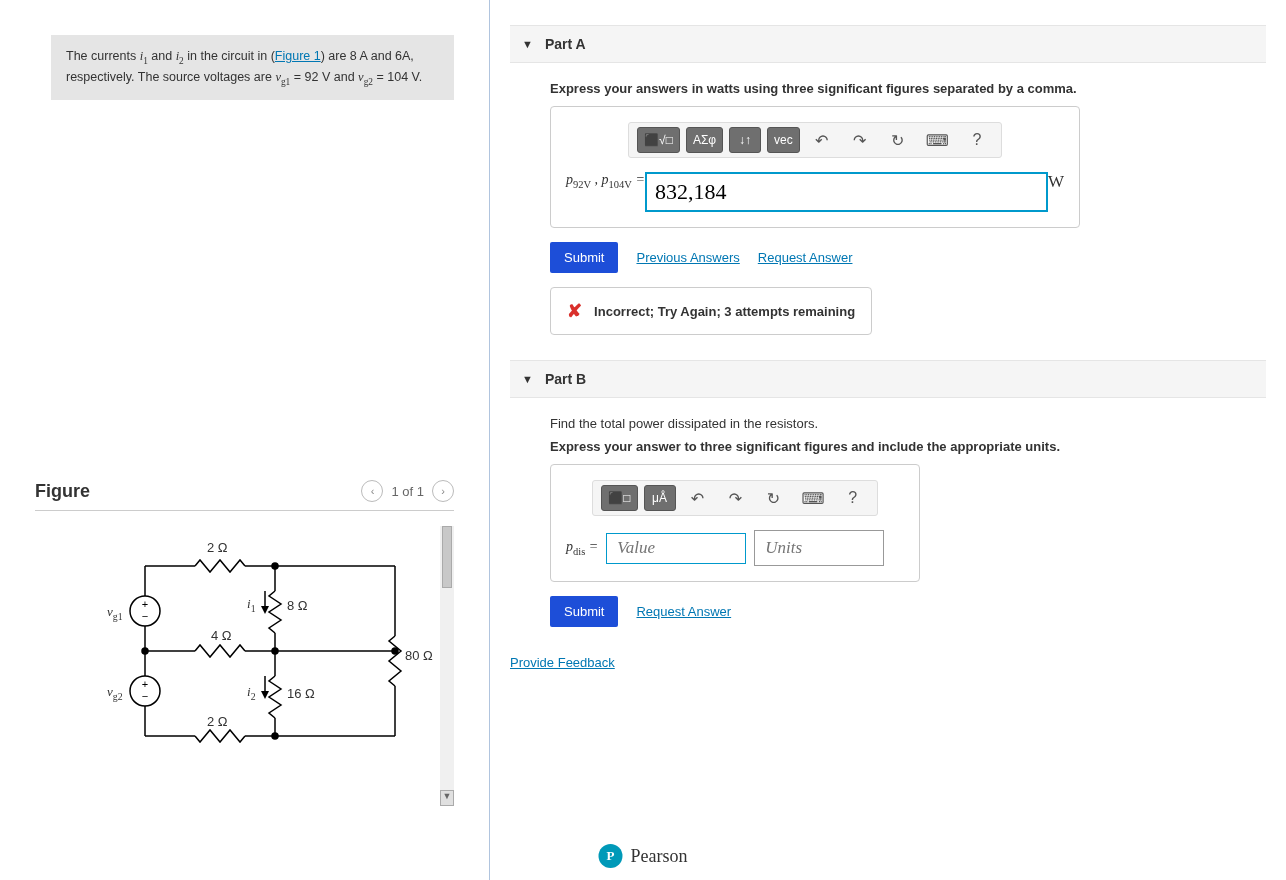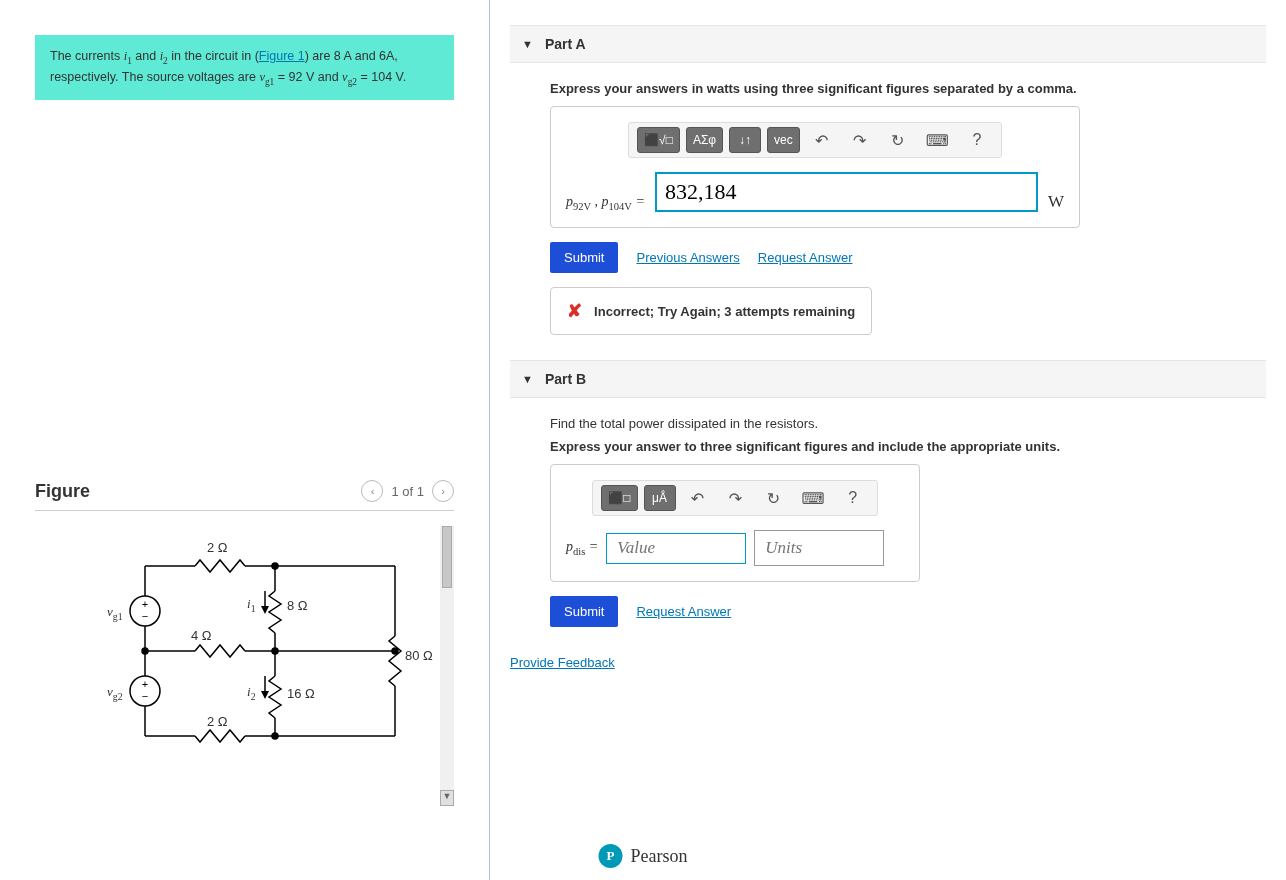--- a/index.html
+++ b/index.html
@@ -17,25 +17,26 @@
     width: 490px;
     padding: 35px 35px 0 35px;
     border-right: 1px solid #b0c4de;
     position: relative;
   }
   .right-panel {
     flex: 1;
     padding: 0 20px 0 20px;
   }
   .problem-statement {
-    background: #5eead4;
+    background: #e5e5e5;
     padding: 12px 15px;
     font-size: 12.5px;
     line-height: 1.5;
     color: #333;
+    margin-left: 16px;
   }
   .problem-statement a { color: #0077b3; text-decoration: underline; }
   .math { font-style: italic; font-family: Georgia, serif; }
   .sub { font-size: 0.75em; vertical-align: sub; font-style: normal; }
 
   .figure-header {
     display: flex;
     align-items: center;
     justify-content: space-between;
     margin-top: 380px;
@@ -119,21 +120,21 @@
     height: 26px;
     min-width: 32px;
     padding: 0 6px;
     font-size: 12px;
     display: inline-flex;
     align-items: center;
     justify-content: center;
     cursor: pointer;
   }
   .tool-btn.light { background: transparent; color: #555; border: none; font-size: 16px; }
-  .ans-row { display: flex; align-items: flex-end; gap: 10px; }
+  .ans-row { display: flex; align-items: flex-start; }
   .ans-label { font-size: 14px; font-style: italic; font-family: Georgia, serif; }
   .ans-input {
     flex: 1;
     height: 40px;
     border: 2px solid #0099cc;
     font-size: 22px;
     font-family: Georgia, serif;
     padding: 4px 8px;
     outline: none;
   }
@@ -281,21 +282,21 @@
 
             <line x1="170" y1="55" x2="170" y2="75" stroke="#000"></line>
             <polygon points="170,78 166,70 174,70" fill="#000" stroke="none"></polygon>
             <line x1="170" y1="140" x2="170" y2="160" stroke="#000"></line>
             <polygon points="170,163 166,155 174,155" fill="#000" stroke="none"></polygon>
           </g>
         </svg>
         
         <div style="position:absolute; left:112px; top:4px; font-size:13px;">2 Ω</div>
         <div style="position:absolute; left:192px; top:62px; font-size:13px;">8 Ω</div>
-        <div style="position:absolute; left:96px; top:92px; font-size:13px;">4 Ω</div>
+        <div style="position:absolute; left:116px; top:92px; font-size:13px;">4 Ω</div>
         <div style="position:absolute; left:310px; top:112px; font-size:13px;">80 Ω</div>
         <div style="position:absolute; left:192px; top:150px; font-size:13px;">16 Ω</div>
         <div style="position:absolute; left:112px; top:178px; font-size:13px;">2 Ω</div>
         <div style="position:absolute; left:12px; top:68px; font-size:13px; font-style:italic; font-family:Georgia,serif;text-align:right;">v<span class="sub">g1</span></div>
         <div style="position:absolute; left:12px; top:148px; font-size:13px; font-style:italic; font-family:Georgia,serif;">v<span class="sub">g2</span></div>
         <div style="position:absolute; left:152px; top:60px; font-size:13px; font-style:italic; font-family:Georgia,serif;">i<span class="sub">1</span></div>
         <div style="position:absolute; left:152px; top:148px; font-size:13px; font-style:italic; font-family:Georgia,serif;">i<span class="sub">2</span></div>
       </div>
       <div class="figure-scroll"></div>
     </div>

